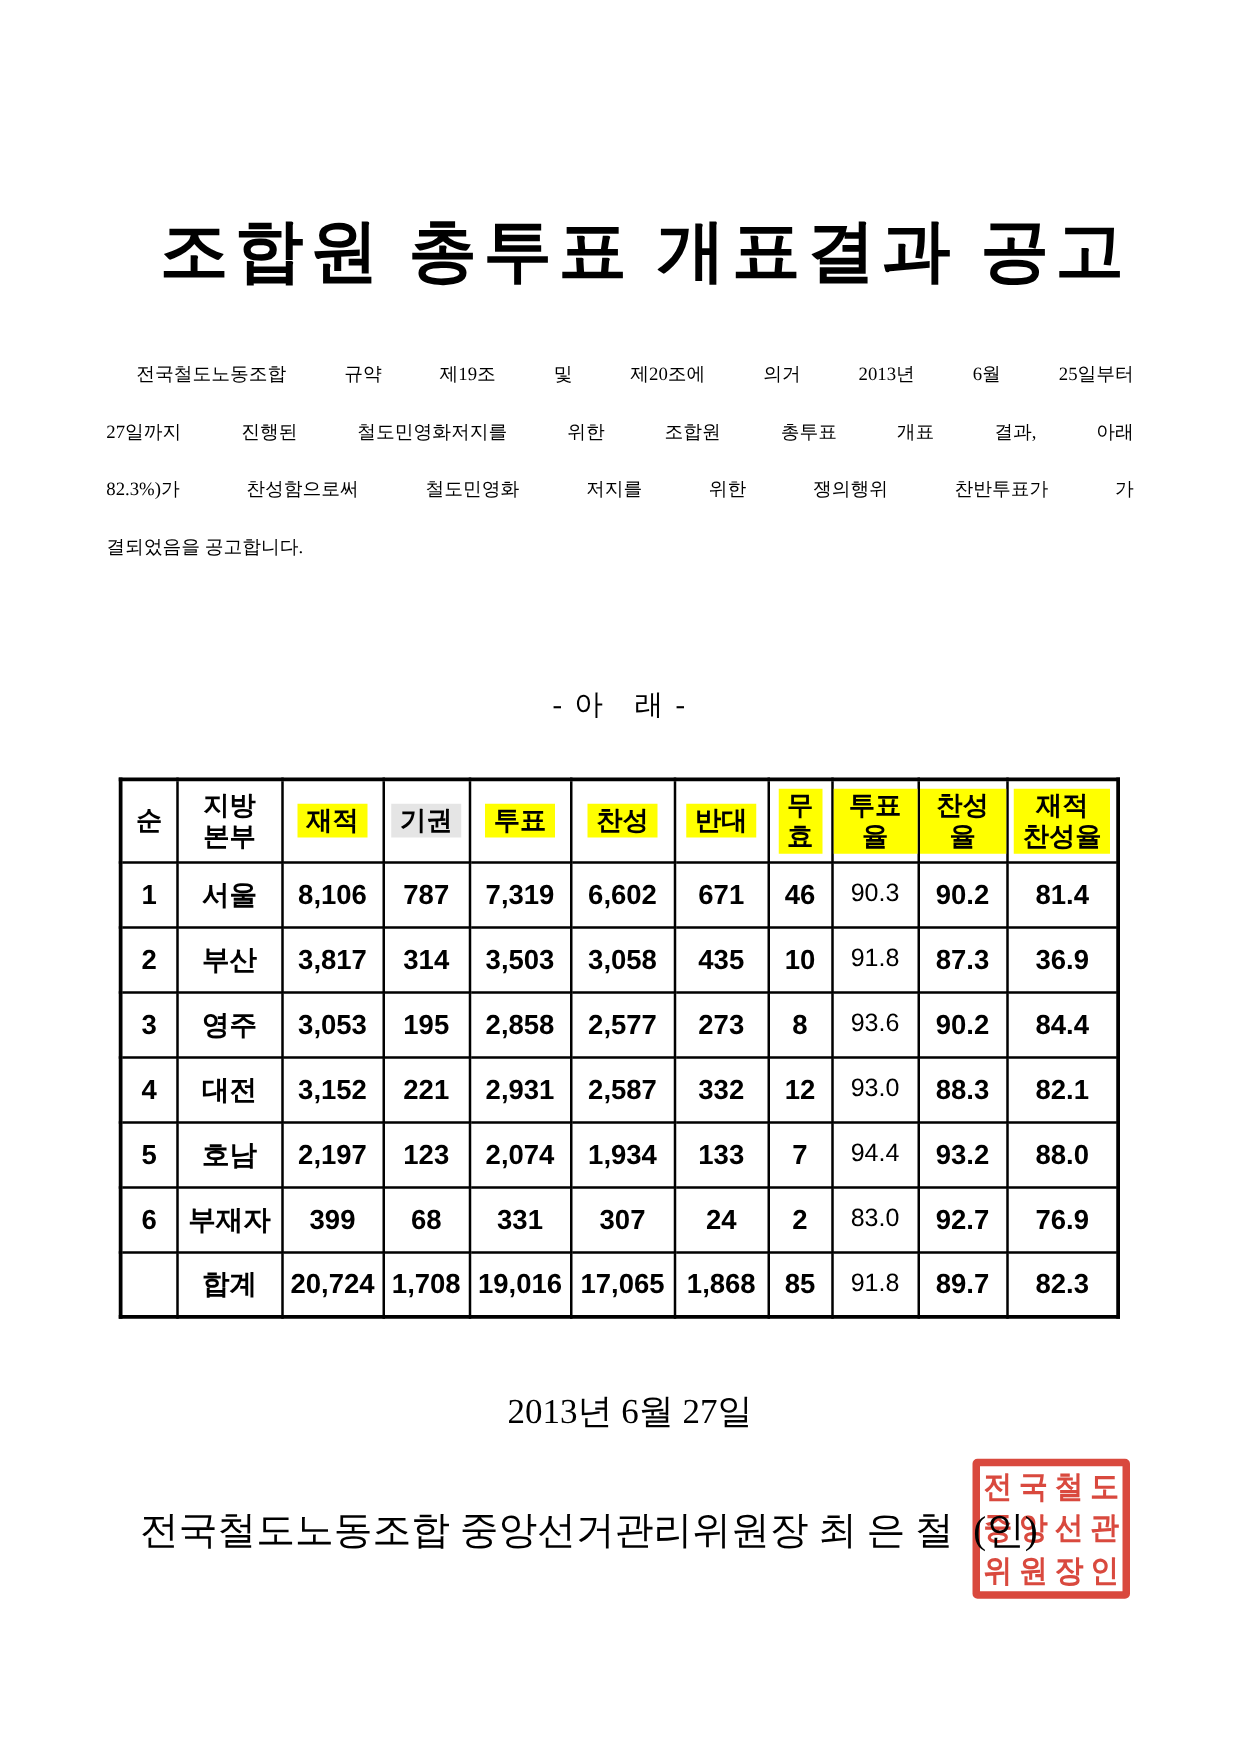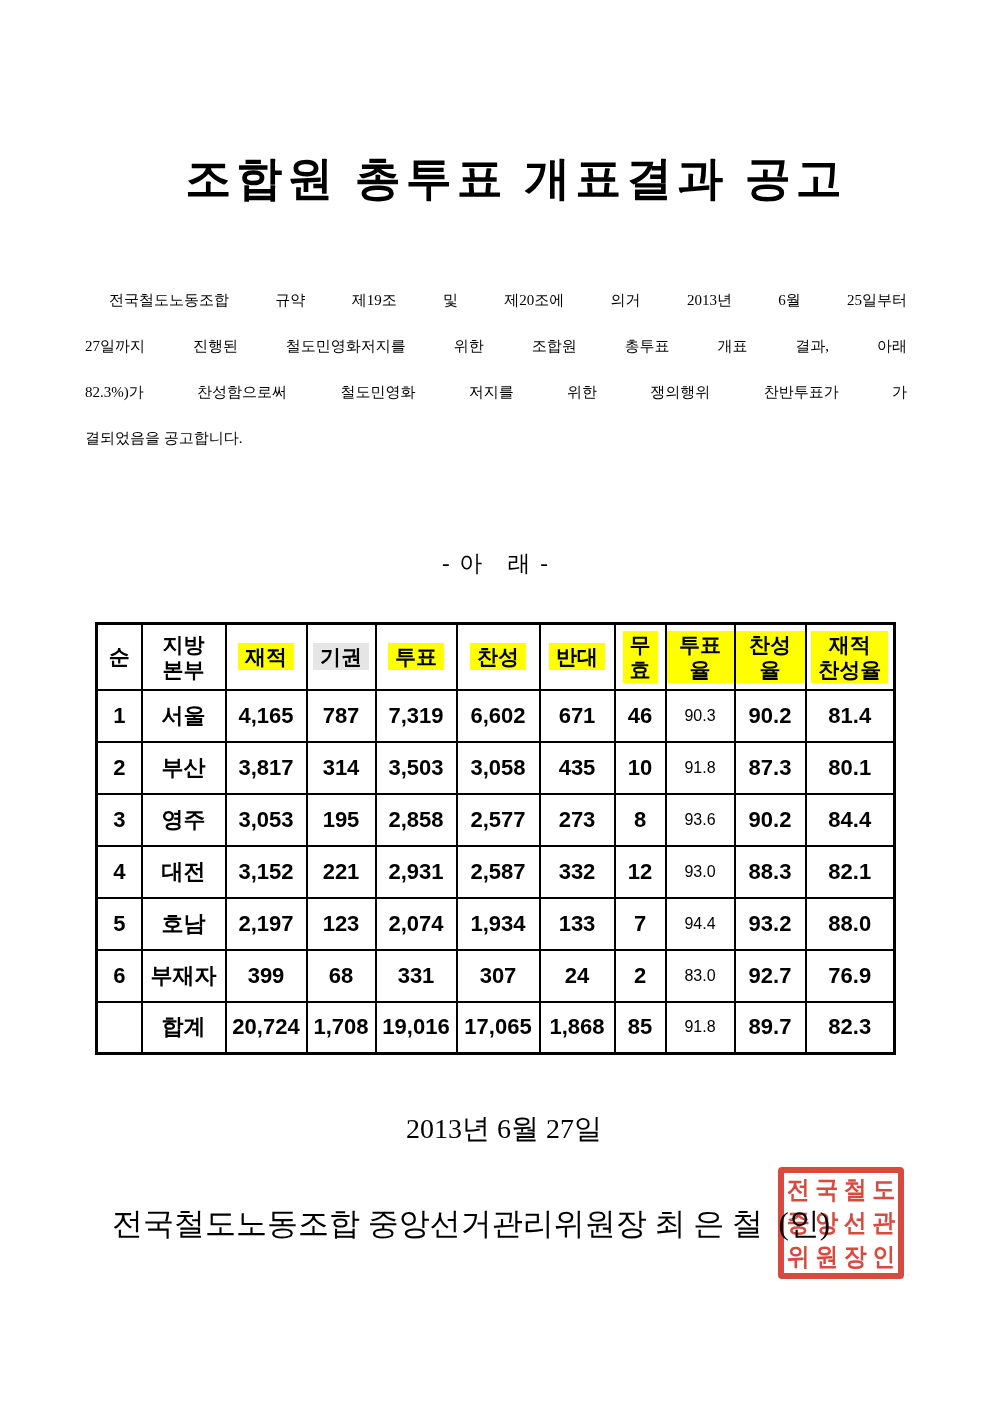--- a/index.html
+++ b/index.html
@@ -3,22 +3,22 @@
 <meta charset="utf-8">
 <style>
   * { margin:0; padding:0; box-sizing:border-box; }
   html,body { background:#ffffff; }
   .page {
     position:relative; width:992px; height:1403px; background:#ffffff;
     font-family:"Liberation Serif","DejaVu Serif",serif; color:#000;
     overflow:hidden;
   }
   .page-title {
-    position:absolute; top:148px; left:0; width:100%;
-    text-align:center; font-size:46px; font-weight:700; letter-spacing:5px;
+    position:absolute; top:164px; left:0; width:100%;
+    text-align:center; font-size:55px; font-weight:700; letter-spacing:5px;
     font-family:"Liberation Serif","DejaVu Serif",serif;
     padding-left:40px;
   }
   .body-text { position:absolute; top:277px; left:85px; width:822px; }
   .body-line {
     font-size:15px; line-height:46px; height:46px; white-space:normal;
     text-align:justify;
   }
   .body-line.justify { text-align-last:justify; }
   .body-line.indent { text-indent:24px; }
@@ -31,21 +31,21 @@
     border-collapse:collapse; table-layout:fixed;
     font-family:"Liberation Sans","DejaVu Sans",sans-serif;
   }
   table.results th, table.results td {
     border:2px solid #000; text-align:center; vertical-align:middle;
     font-weight:700; font-size:22px; padding:0;
   }
   table.results { border:3px solid #000; }
   table.results th { height:66px; font-size:21px; line-height:1.2; }
   table.results td { height:52px; }
-  table.results td:nth-child(9) { font-size:16px; font-weight:400; }
+  table.results td:nth-child(9) { font-size:20px; font-weight:400; }
   .hl {
     display:inline-block; white-space:pre-line; padding:1px 7px;
   }
   .plain-h { display:inline-block; white-space:pre-line; }
   .date-line {
     position:absolute; top:1110px; left:0; width:100%;
     text-align:center; font-size:28px; font-weight:400;padding-left:16px;
   }
   .signature-line {
     position:absolute; top:1203px; left:112px; width:860px;
@@ -105,42 +105,42 @@
           <th><span class="hl" style="background: rgb(255, 255, 0);">투표율</span></th>
           <th><span class="hl" style="background: rgb(255, 255, 0);">찬성율</span></th>
           <th><span class="hl" style="background: rgb(255, 255, 0);">재적
 찬성율</span></th>
         </tr>
       </thead>
     <tbody>
         <tr>
           <td>1</td>
           <td>서울</td>
-          <td>4,165</td>
+          <td>8,106</td>
           <td>787</td>
           <td>7,319</td>
           <td>6,602</td>
           <td>671</td>
           <td>46</td>
           <td>90.3</td>
           <td>90.2</td>
           <td>81.4</td>
         </tr>
         <tr>
           <td>2</td>
           <td>부산</td>
           <td>3,817</td>
           <td>314</td>
           <td>3,503</td>
           <td>3,058</td>
           <td>435</td>
           <td>10</td>
           <td>91.8</td>
           <td>87.3</td>
-          <td>80.1</td>
+          <td>36.9</td>
         </tr>
         <tr>
           <td>3</td>
           <td>영주</td>
           <td>3,053</td>
           <td>195</td>
           <td>2,858</td>
           <td>2,577</td>
           <td>273</td>
           <td>8</td>

